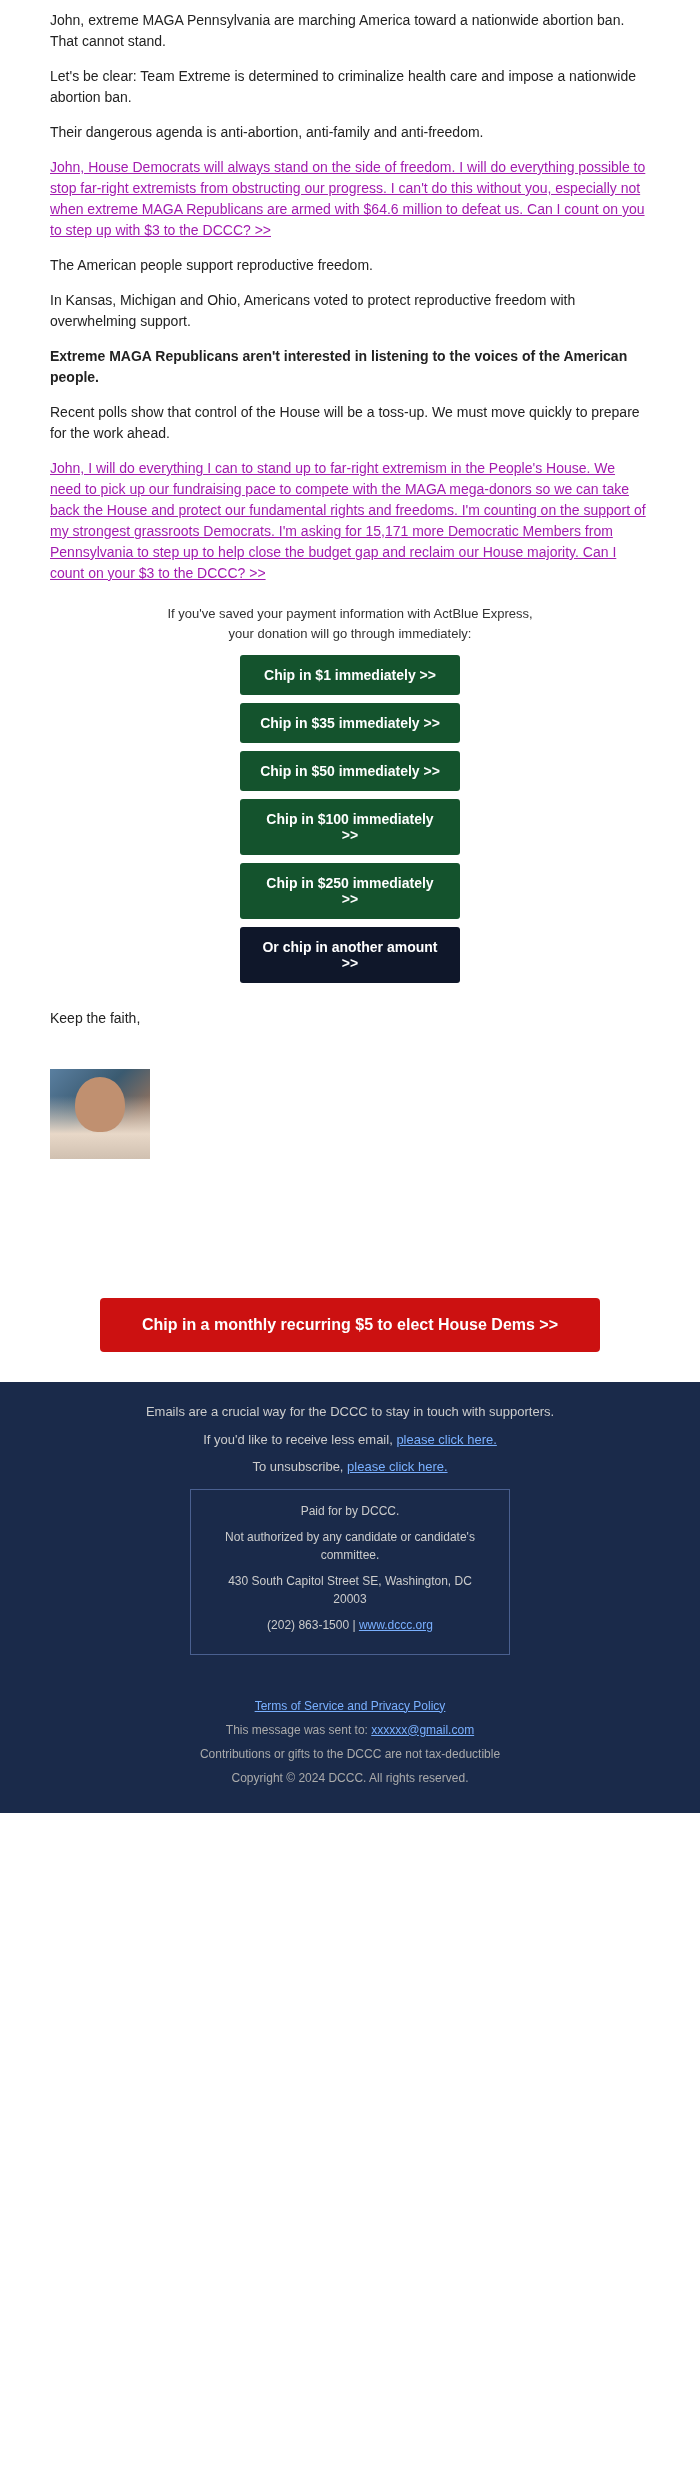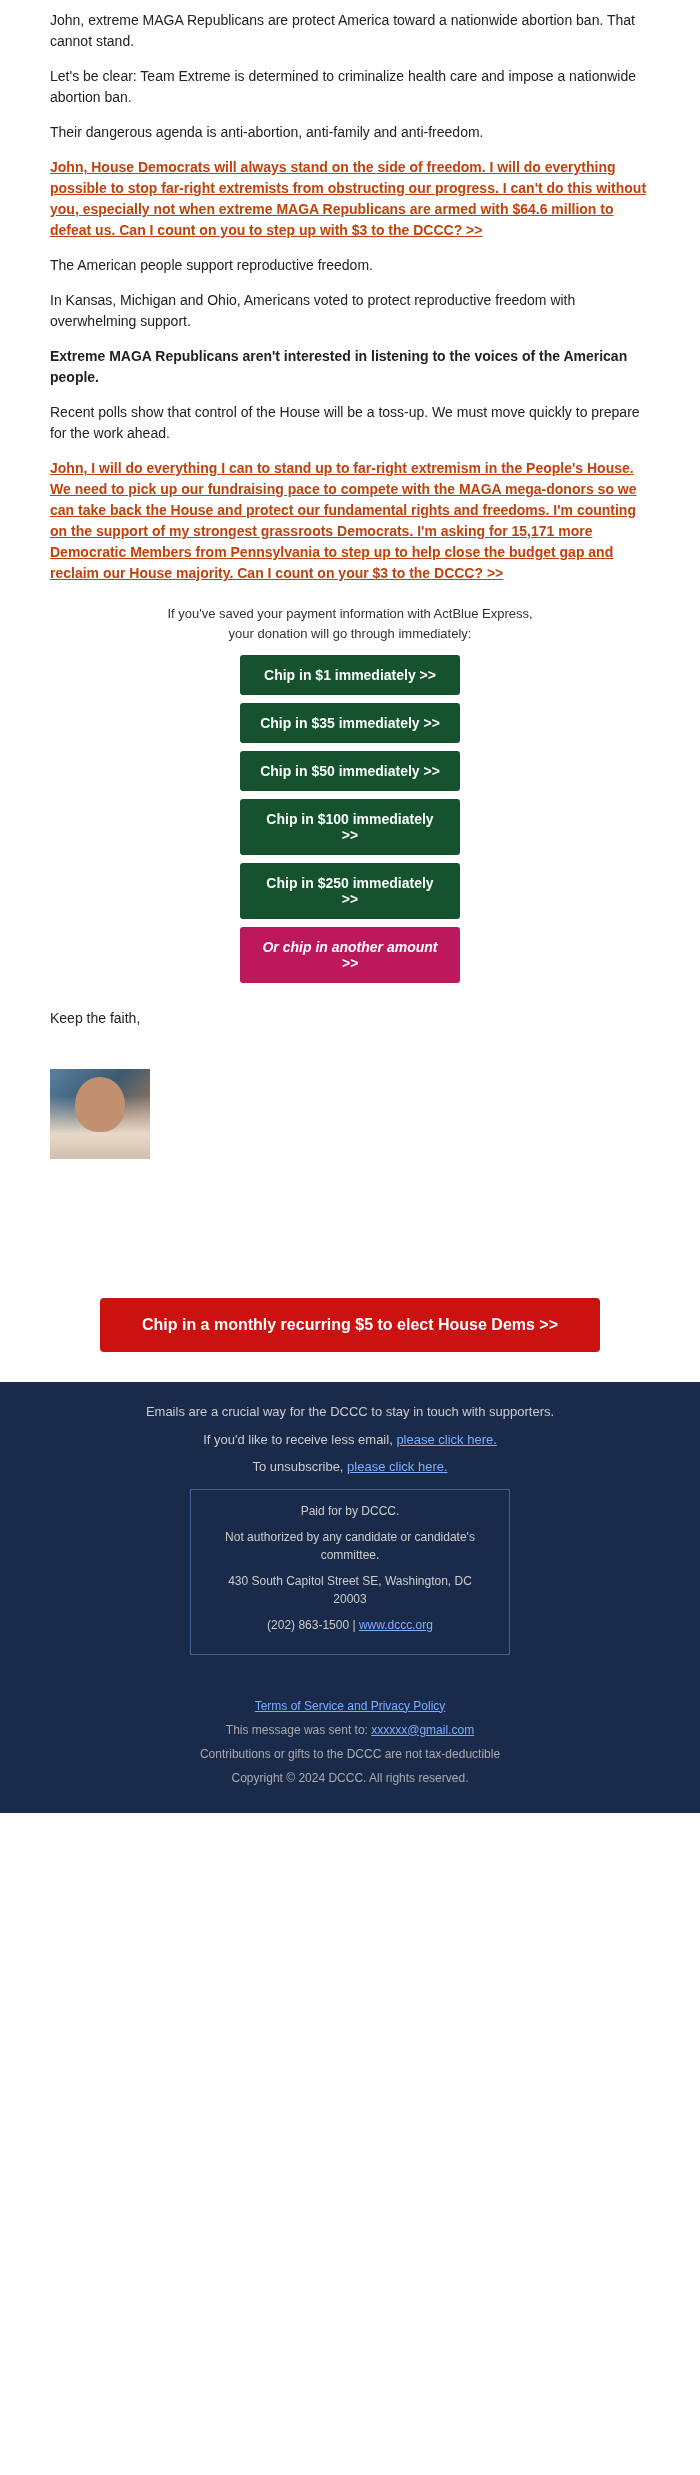--- a/index.html
+++ b/index.html
@@ -12,23 +12,23 @@
       margin: 0 auto;
     }
     .main-content {
       padding: 10px 50px 20px 50px;
     }
     p {
       margin-bottom: 14px;
       line-height: 1.5;
     }
     .link-bold {
-      color: #c2410c;
+      color: #a21caf;
       text-decoration: underline;
-      font-weight: bold;
+      font-weight: normal;
     }
     .bold-text {
       font-weight: bold;
     }
     .donation-section {
       text-align: center;
       margin: 20px 0;
     }
     .donation-section .info-text {
       font-size: 13px;
@@ -43,22 +43,21 @@
       background: #14532d;
       color: #fff;
       font-size: 14px;
       font-weight: bold;
       border: none;
       border-radius: 3px;
       cursor: pointer;
       text-align: center;
     }
     .chip-btn.alt {
-      background: #be185d;
-      font-style: italic;
+      background: #0f172a;
     }
     .signature {
       margin-top: 25px;
       margin-bottom: 10px;
     }
     .photo-container {
       margin: 10px 0 20px 0;
     }
     .photo-placeholder {
       width: 100px;
@@ -145,21 +144,21 @@
     }
     .footer-bottom a {
       color: #7ab0ff;
     }
   </style>
 </head>
 <body>
 
 <div class="main-content">
 
-  <p>John, extreme MAGA Republicans are protect America toward a nationwide abortion ban. That cannot stand.</p>
+  <p>John, extreme MAGA Pennsylvania are marching America toward a nationwide abortion ban. That cannot stand.</p>
   <p>Let's be clear: Team Extreme is determined to criminalize health care and impose a nationwide abortion ban.</p>
   <p>Their dangerous agenda is anti-abortion, anti-family and anti-freedom.</p>
 
   <p>
     <a href="#" class="link-bold">John, House Democrats will always stand on the side of freedom. I will do everything possible to stop far-right extremists from obstructing our progress. I can't do this without you, especially not when extreme MAGA Republicans are armed with $64.6 million to defeat us. Can I count on you to step up with $3 to the DCCC? &gt;&gt;</a>
   </p>
 
   <p>The American people support reproductive freedom.</p>
   <p>In Kansas, Michigan and Ohio, Americans voted to protect reproductive freedom with overwhelming support.</p>
 

